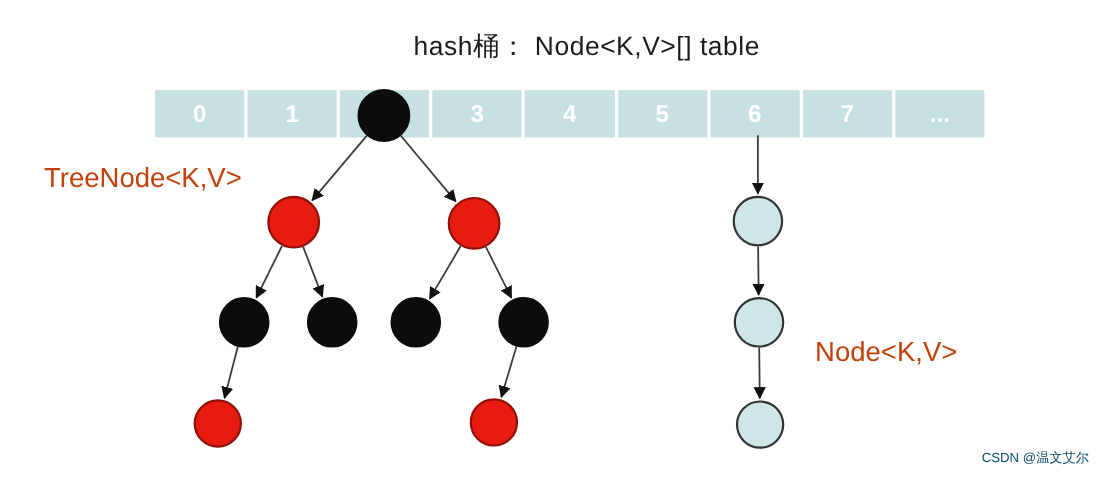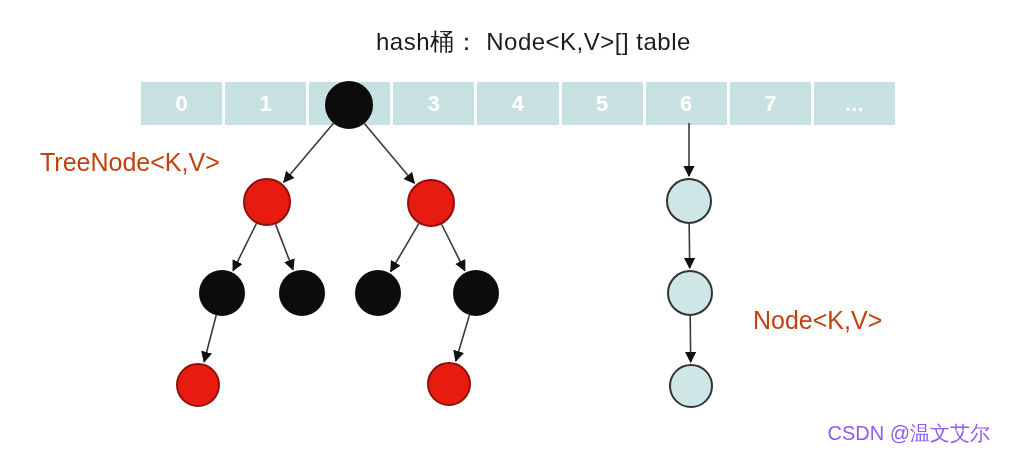--- a/index.html
+++ b/index.html
@@ -19,23 +19,23 @@
   .cell{
     flex:1;display:flex;align-items:center;justify-content:center;
     font-size:22px;font-weight:bold;color:#ffffff;
     background:#c7e0e1;
   }
   .diagram-svg{position:absolute;left:0;top:0;width:1018px;height:453px;pointer-events:none;}
   .side-label{
     position:absolute;font-size:25px;color:#c2410c;white-space:nowrap;
   }
   .label-tree{left:40px;top:148px;}
-  .label-list{left:741px;top:306px;margin-left:12px;}
+  .label-list{left:741px;top:306px;}
   .watermark{
-    position:absolute;right:28px;top:420px;font-size:20px;color:#8b5cf6;white-space:nowrap;
+    position:absolute;right:28px;top:408px;font-size:12px;color:#0c4a6e;white-space:nowrap;
   }
 </style>
 </head>
 <body>
 
 <div class="canvas">
 
   <div class="title">hash桶： Node&lt;K,V&gt;[] table</div>
 
   <div class="bucket-row">

